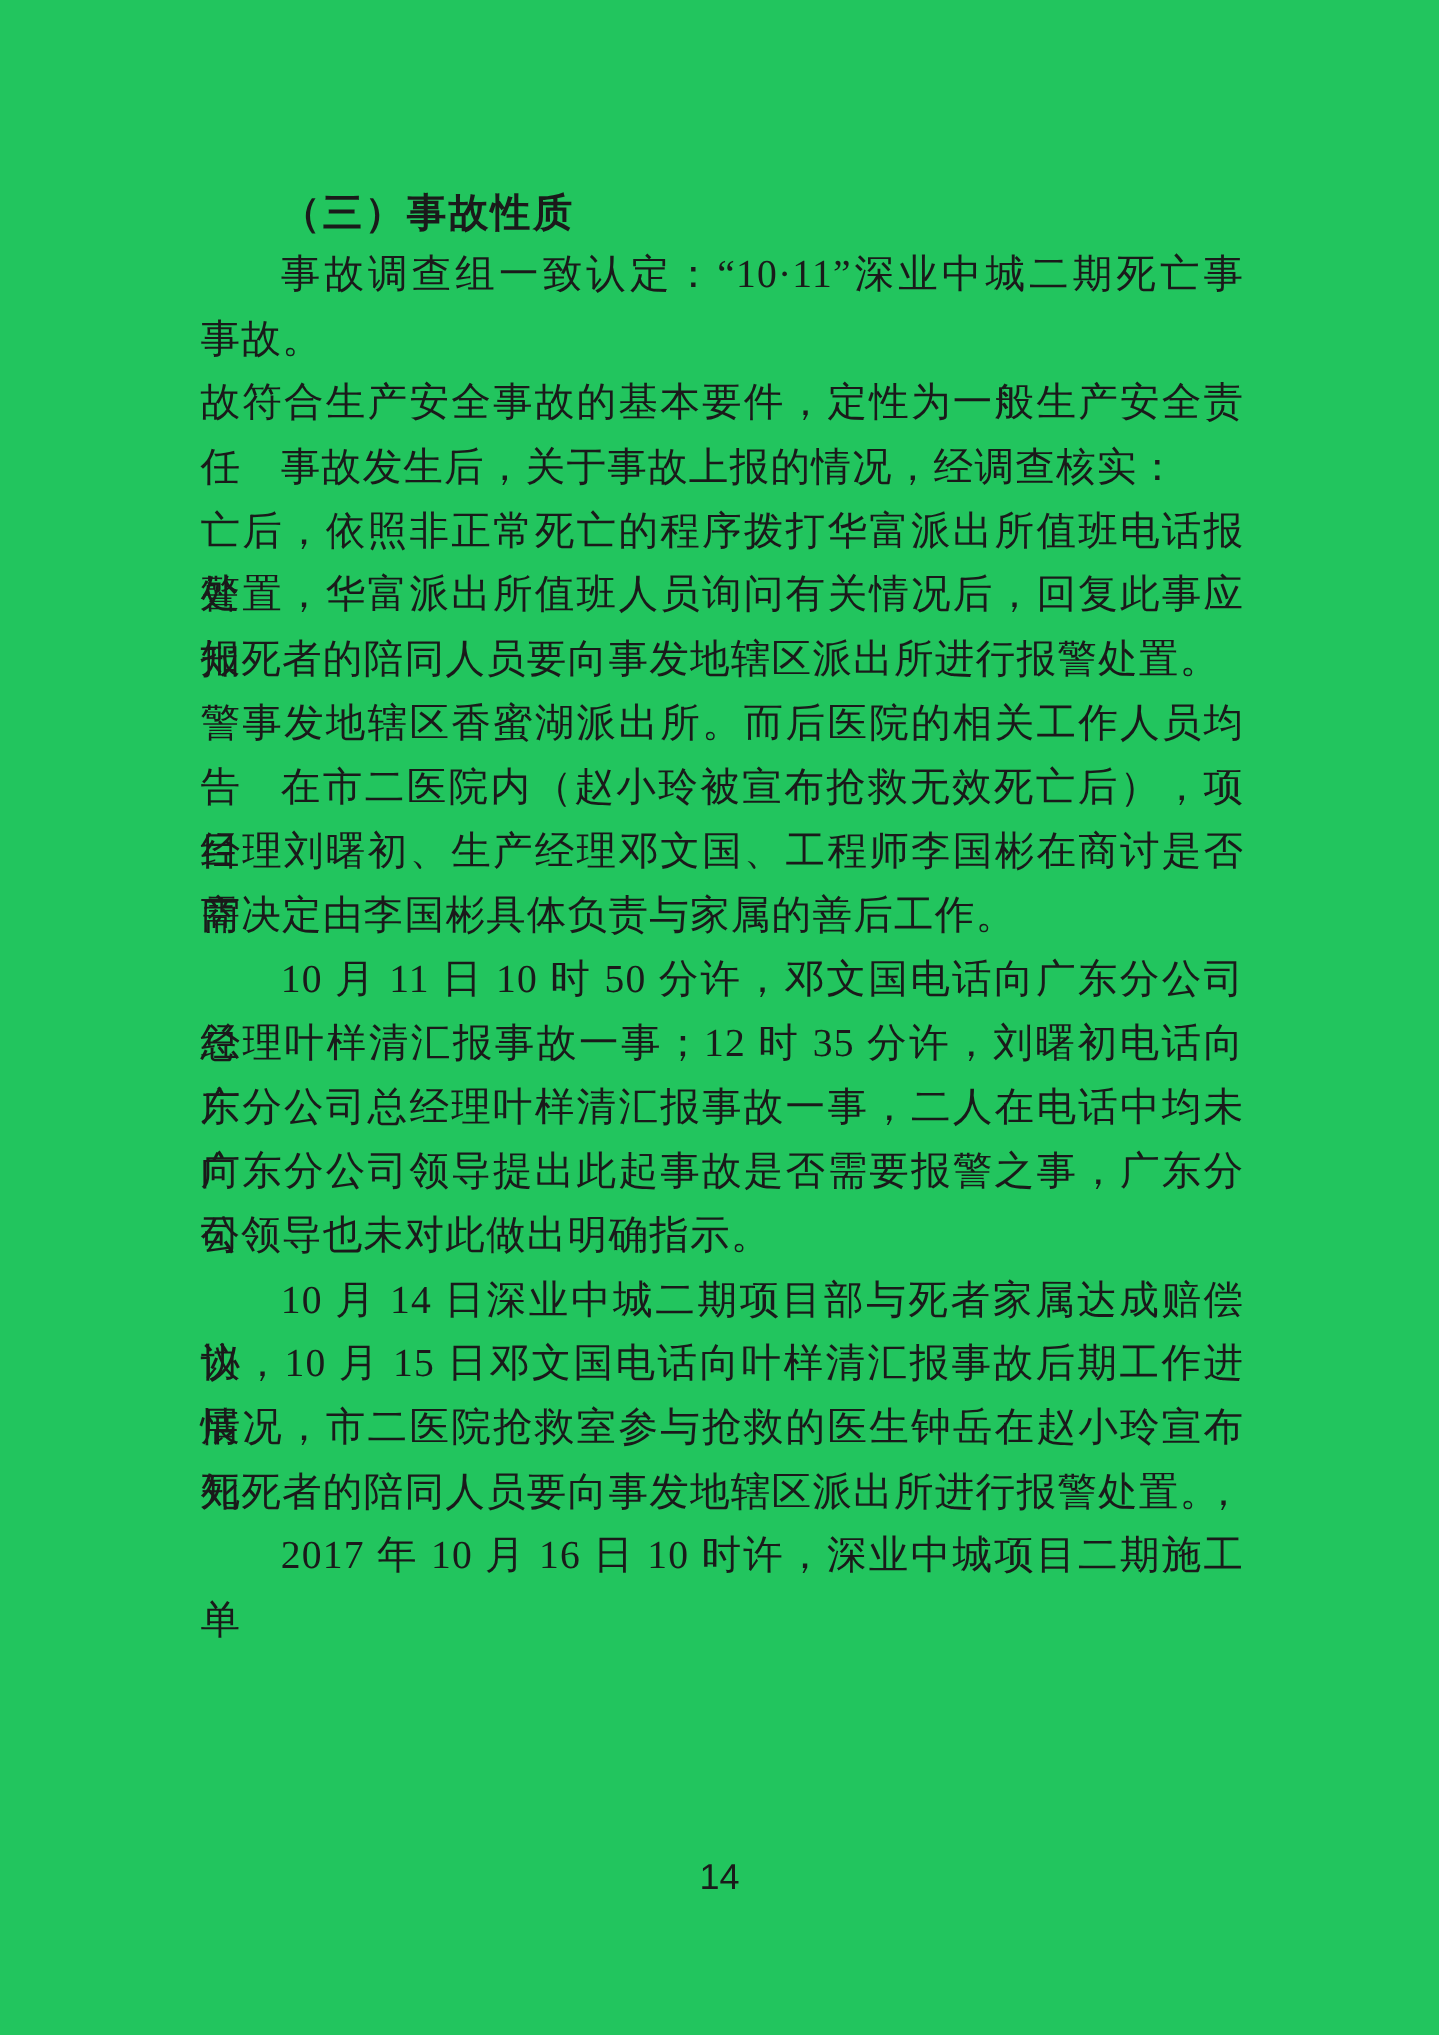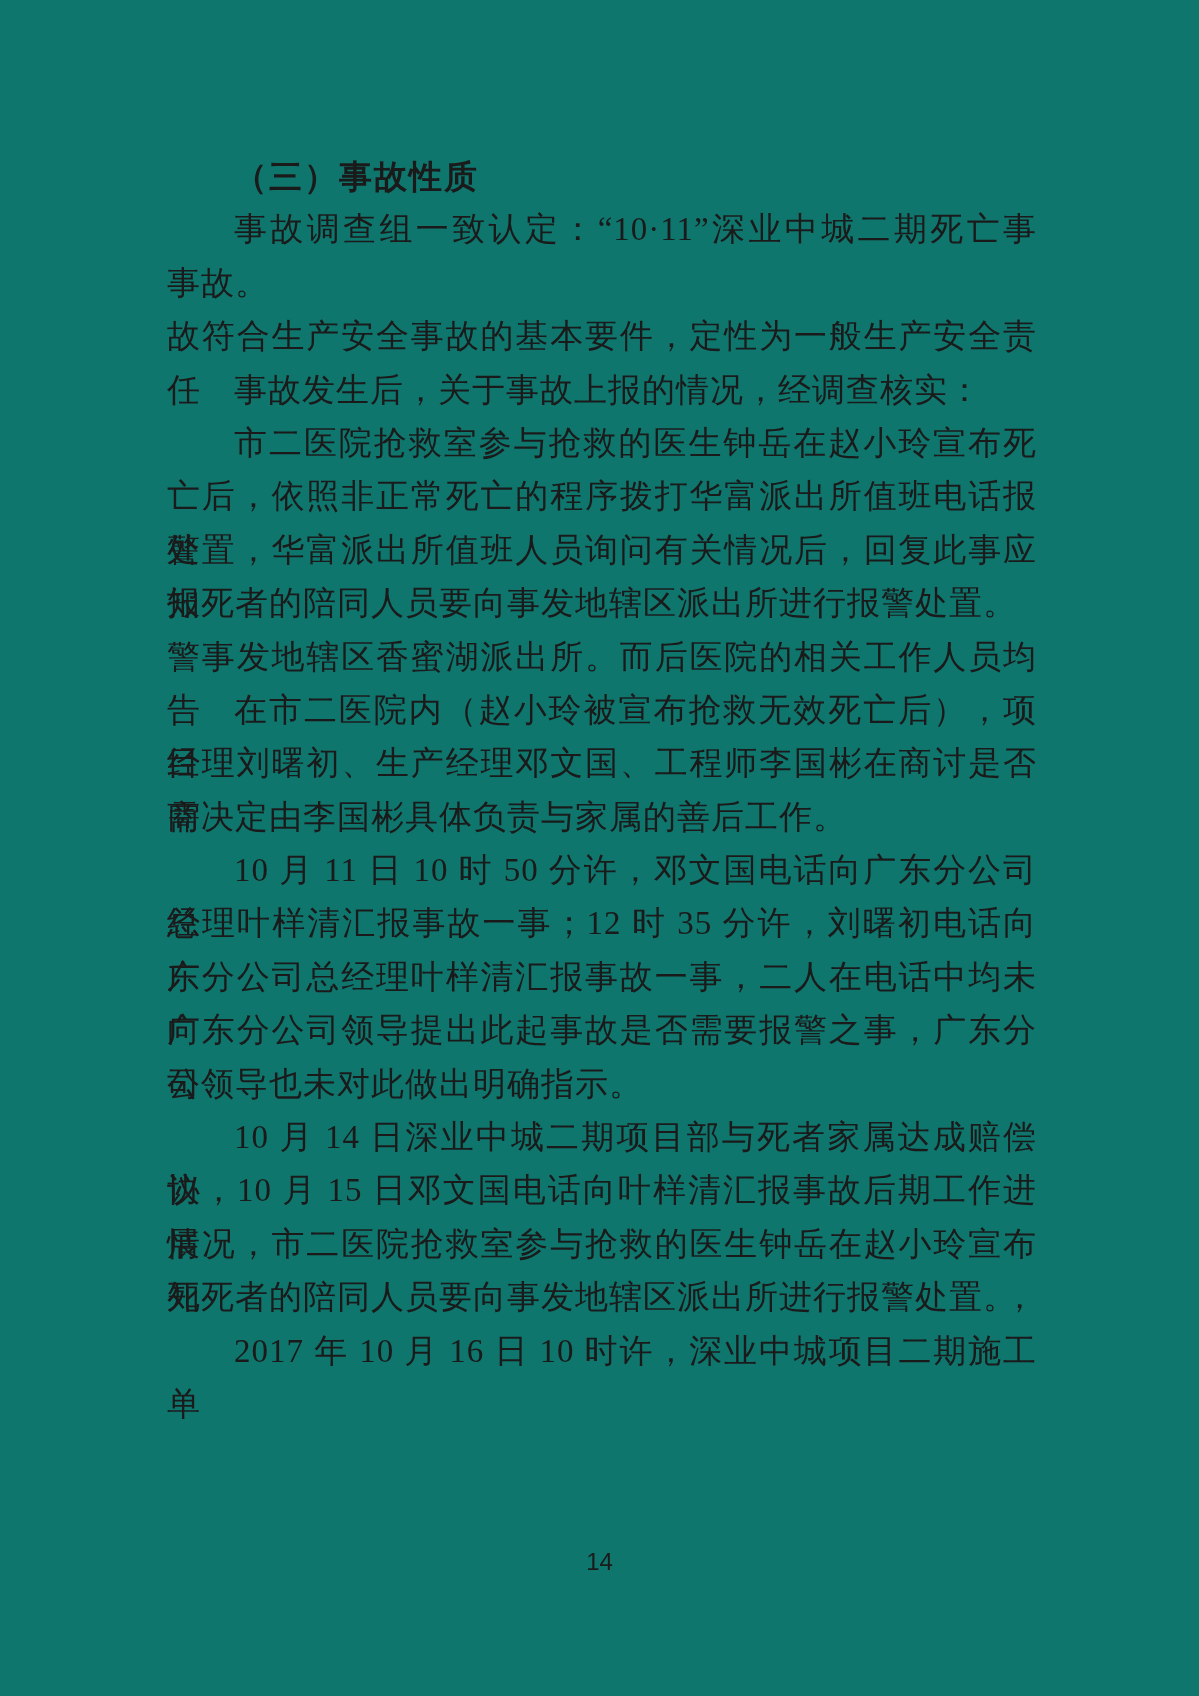--- a/index.html
+++ b/index.html
@@ -4,21 +4,21 @@
 <style>
   html, body {
     margin: 0;
     padding: 0;
     background: #ffffff;
   }
   .page {
     position: relative;
     width: 1199px;
     height: 1696px;
-    background: #0f766e;
+    background: #22c55e;
     color: #1a1a1a;
     font-family: "Liberation Serif", "DejaVu Serif", serif;
     overflow: hidden;
   }
   .doc-body {
     position: absolute;
     left: 167px;
     top: 150px;
     width: 870px;
   }
@@ -42,38 +42,37 @@
     font-weight: bold;
     font-family: "Liberation Sans", "DejaVu Sans", sans-serif;
     letter-spacing: 2px;
   }
   .page-number {
     position: absolute;
     left: 0;
     top: 1548px;
     width: 100%;
     text-align: center;
-    font-size: 24px;
+    font-size: 30px;
     letter-spacing: 0;
     font-family: "Liberation Sans", "DejaVu Sans", sans-serif;
     color: #1a1a1a;
   }
 </style>
 </head>
 <body>
 
 <div class="page">
   <div class="doc-body">
 
   <div class="line indent bold">（三）事故性质</div>
       <div class="line justify indent">事故调查组一致认定：“10·11”深业中城二期死亡事</div>
       <div class="line">事故。</div>
       <div class="line justify">故符合生产安全事故的基本要件，定性为一般生产安全责任</div>
       <div class="line indent">事故发生后，关于事故上报的情况，经调查核实：</div>
-      <div class="line justify indent">市二医院抢救室参与抢救的医生钟岳在赵小玲宣布死</div>
       <div class="line justify">亡后，依照非正常死亡的程序拨打华富派出所值班电话报警</div>
       <div class="line justify">处置，华富派出所值班人员询问有关情况后，回复此事应报</div>
       <div class="line">知死者的陪同人员要向事发地辖区派出所进行报警处置。</div>
       <div class="line justify">警事发地辖区香蜜湖派出所。而后医院的相关工作人员均告</div>
       <div class="line justify indent">在市二医院内（赵小玲被宣布抢救无效死亡后），项目</div>
       <div class="line justify">经理刘曙初、生产经理邓文国、工程师李国彬在商讨是否需</div>
       <div class="line">商决定由李国彬具体负责与家属的善后工作。</div>
       <div class="line justify indent">10 月 11 日 10 时 50 分许，邓文国电话向广东分公司总</div>
       <div class="line justify">经理叶样清汇报事故一事；12 时 35 分许，刘曙初电话向广</div>
       <div class="line justify">东分公司总经理叶样清汇报事故一事，二人在电话中均未向</div>

